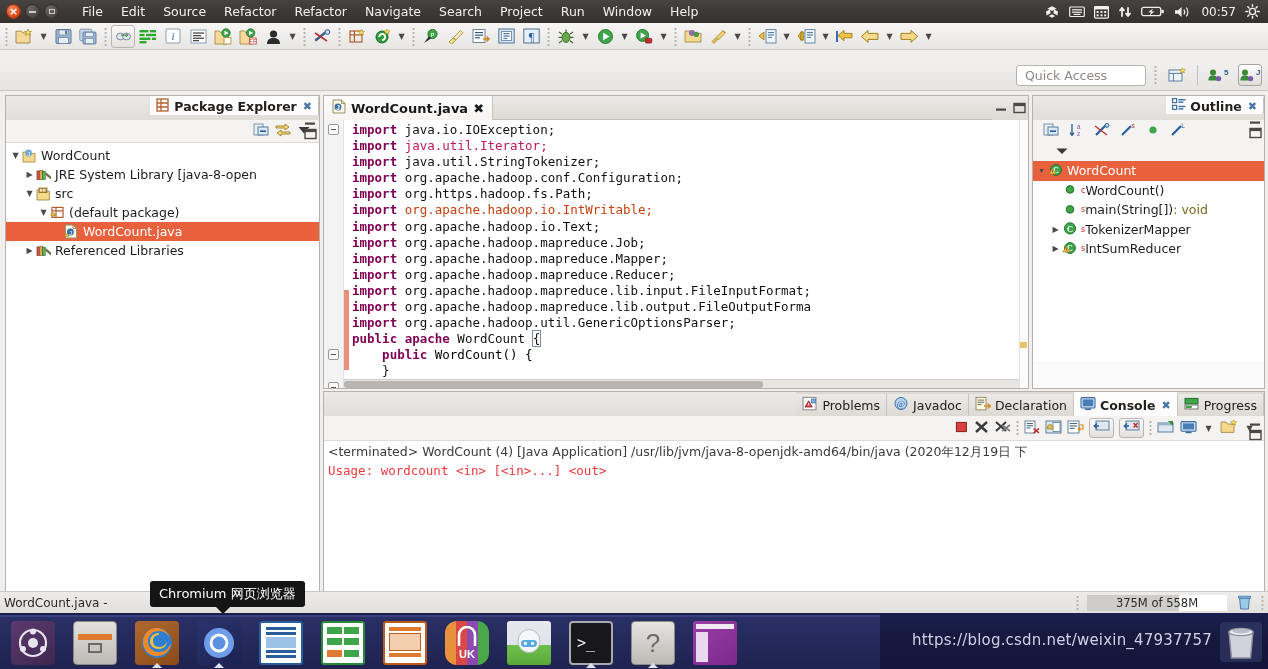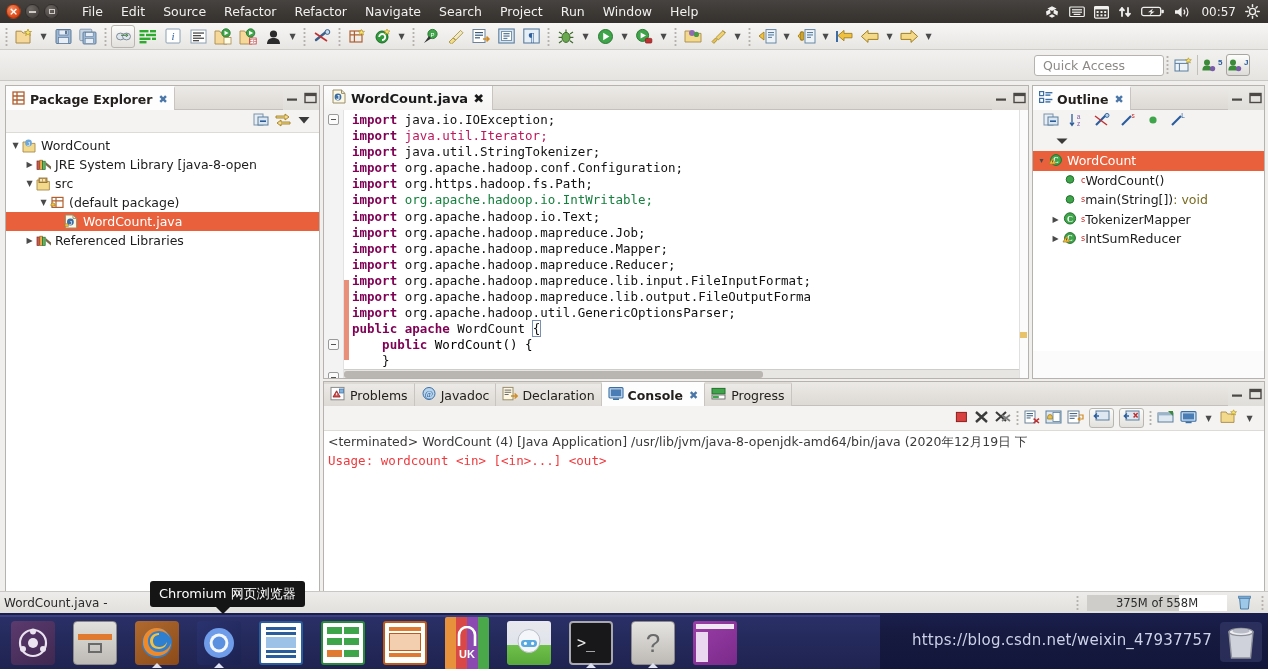--- a/index.html
+++ b/index.html
@@ -54,39 +54,39 @@
   .tb-arrow { width: 13px; height: 23px; display:flex; align-items:center; justify-content:center;
               color:#4a4a4a; font-size:8px; }
   .tb-sep { width: 3px; height: 19px; margin: 0 3px;
             background-image: radial-gradient(circle, #b5b2ae 1px, transparent 1.2px);
             background-size: 3px 4px; }
   .tb-btn-framed { border:1px solid #b9b6b1; border-radius:3px; background:linear-gradient(180deg,#fbfbfa,#e3e1dd);}
 
   
   .qa-row { height: 31px; display:flex; align-items:center; justify-content:flex-end;
             background: linear-gradient(180deg,#f2f1ef,#e6e4e1);
-            border-bottom: 1px solid #c9c7c3; padding-right: 18px; gap:2px;}
+            border-bottom: 1px solid #c9c7c3; padding-right: 6px; gap:8px;margin-top:10px;}
   .qa-box { width: 130px; height: 21px; background:#fff; border:1px solid #b6b3af; border-radius:3px;
             display:flex; align-items:center; padding-left:8px; color:#8c8986; font-size:12.5px;}
   .persp-sep { width: 3px; height: 20px;
             background-image: radial-gradient(circle, #b5b2ae 1px, transparent 1.2px);
             background-size: 3px 4px; }
   .persp-btn { width: 24px; height: 22px; display:flex; align-items:center; justify-content:center;}
   .persp-btn.sel { border:1px solid #a8a5a1; border-radius:3px; background:linear-gradient(180deg,#fdfdfc,#dedcd8);}
   .vline { width:1px; height:20px; background:#c3c0bc; }
 
   
   .workbench { position: relative; height: 515px; background:#f0efee; }
 
   .view {
     position: absolute; background:#fbfbfb;
     border:1px solid #b6b3af;
   }
   .view-tabbar { height: 24px; display:flex; align-items:flex-end; position:relative;
-                 background: linear-gradient(180deg,#eceae7,#e0ded9); }
+                 background: linear-gradient(180deg,#eceae7,#e0ded9); flex-direction: column; }
   .vtab {
     height: 24px; display:flex; align-items:center; gap:4px; padding: 0 6px;
     font-size: 12.5px; color:#23201d;
     background: linear-gradient(180deg,#fcfcfc,#f3f2f0);
     border-right: 1px solid #c8c5c1;
     border-top: 2px solid transparent;
   }
   .vtab.active { font-weight: bold; border-top: 2px solid transparent; background:#fdfdfd;}
   .vtab .closex { color:#4a76a8; font-size:11px; margin-left:2px;}
   .tabbar-fill { flex:1; background: linear-gradient(180deg,#eceae7,#ddd9d4); height:24px;
@@ -673,21 +673,21 @@
           </div>
         <div style="position:absolute; left:20px; top:0; bottom:0; width:5px; background:#fff;">
           <div style="position:absolute; left:0; top:170px; width:5px; height:80px; background:#e8907a;"></div>
         </div>
         <div id="code-lines" style="position:absolute; left:28px; top:2px; right:10px;">
             <div class="codeline"><span style="color:#7f0055;font-weight:bold;">import </span><span style="color:#111111;">java.io.IOException;</span></div>
             <div class="codeline"><span style="color:#7f0055;font-weight:bold;">import </span><span style="color:#be185d;">java.util.Iterator;</span></div>
             <div class="codeline"><span style="color:#7f0055;font-weight:bold;">import </span><span style="color:#111111;">java.util.StringTokenizer;</span></div>
             <div class="codeline"><span style="color:#7f0055;font-weight:bold;">import </span><span style="color:#111111;">org.apache.hadoop.conf.Configuration;</span></div>
             <div class="codeline"><span style="color:#7f0055;font-weight:bold;">import </span><span style="color:#111111;">org.https.hadoop.fs.Path;</span></div>
-            <div class="codeline"><span style="color:#7f0055;font-weight:bold;">import </span><span style="color:#15803d;">org.apache.hadoop.io.IntWritable;</span></div>
+            <div class="codeline"><span style="color:#7f0055;font-weight:bold;">import </span><span style="color:#c2410c;">org.apache.hadoop.io.IntWritable;</span></div>
             <div class="codeline"><span style="color:#7f0055;font-weight:bold;">import </span><span style="color:#111111;">org.apache.hadoop.io.Text;</span></div>
             <div class="codeline"><span style="color:#7f0055;font-weight:bold;">import </span><span style="color:#111111;">org.apache.hadoop.mapreduce.Job;</span></div>
             <div class="codeline"><span style="color:#7f0055;font-weight:bold;">import </span><span style="color:#111111;">org.apache.hadoop.mapreduce.Mapper;</span></div>
             <div class="codeline"><span style="color:#7f0055;font-weight:bold;">import </span><span style="color:#111111;">org.apache.hadoop.mapreduce.Reducer;</span></div>
             <div class="codeline"><span style="color:#7f0055;font-weight:bold;">import </span><span style="color:#111111;">org.apache.hadoop.mapreduce.lib.input.FileInputFormat;</span></div>
             <div class="codeline"><span style="color:#7f0055;font-weight:bold;">import </span><span style="color:#111111;">org.apache.hadoop.mapreduce.lib.output.FileOutputForma</span></div>
             <div class="codeline"><span style="color:#7f0055;font-weight:bold;">import </span><span style="color:#111111;">org.apache.hadoop.util.GenericOptionsParser;</span></div>
             <div class="codeline"><span style="color:#7f0055;font-weight:bold;">public apache </span><span style="color:#111111;">WordCount </span><span style="color:#111111;outline:1px solid #7a8fb0;">{</span></div>
             <div class="codeline"><span style="color:#7f0055;font-weight:bold;">    public </span><span style="color:#000000;">WordCount() {</span></div>
             <div class="codeline"><span style="color:#111111;">    }</span></div>
@@ -1064,21 +1064,21 @@
         </div>
       </div>
       <div class="tb-icon">
         <div style="width:44px;height:44px;border-radius:3px;background:#fff;border:2px solid #c05a18;display:flex;flex-direction:column;padding:4px;gap:2px;">
           <div style="height:4px;background:#e07a30;"></div>
           <div style="height:18px;background:#f3cfb0;border:1px solid #c05a18;"></div>
           <div style="height:4px;background:#e07a30;"></div>
         </div>
       </div>
       <div class="tb-icon">
-        <div style="width:44px;height:53px;border-radius:2px;background:linear-gradient(90deg,#e8913c 0%,#e8913c 25%,#d94747 25%,#d94747 50%,#8a4ab0 50%,#8a4ab0 75%,#4aa84a 75%);display:flex;align-items:center;justify-content:center;flex-direction:column;">
+        <div style="width:44px;height:44px;border-radius:12px;background:linear-gradient(90deg,#e8913c 0%,#e8913c 25%,#d94747 25%,#d94747 50%,#8a4ab0 50%,#8a4ab0 75%,#4aa84a 75%);display:flex;align-items:center;justify-content:center;flex-direction:column;">
           <svg width="26" height="22" viewBox="0 0 26 22">
             <path d="M5 20 L5 9 A8 8 0 0 1 21 9 L21 20" fill="none" stroke="#fff" stroke-width="2.6"></path>
           </svg>
           <span style="color:#fff;font-weight:bold;font-size:11px;font-family:sans-serif;">UK</span>
         </div>
       </div>
       <div class="tb-icon">
         <div style="width:44px;height:44px;border-radius:3px;background:linear-gradient(180deg,#e8e8ee 0%,#dfe4ea 55%,#6fc04a 55%,#58a83a 100%);display:flex;align-items:center;justify-content:center;">
           <svg width="30" height="28" viewBox="0 0 30 28">
             <ellipse cx="15" cy="12" rx="11" ry="11.5" fill="#f4f6f9" stroke="#b9bfc8" stroke-width="1"></ellipse>

